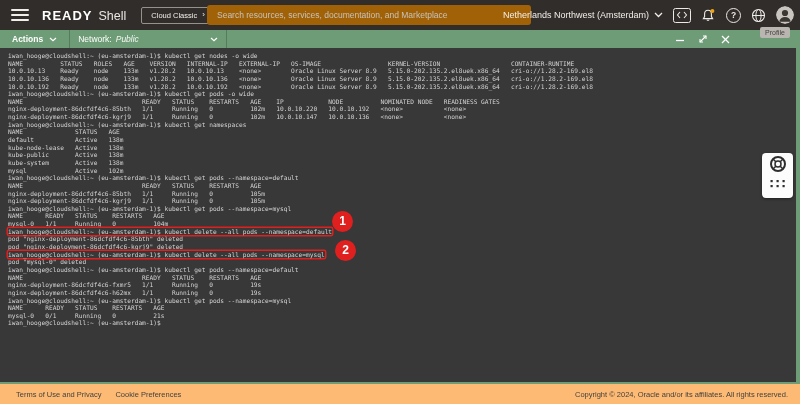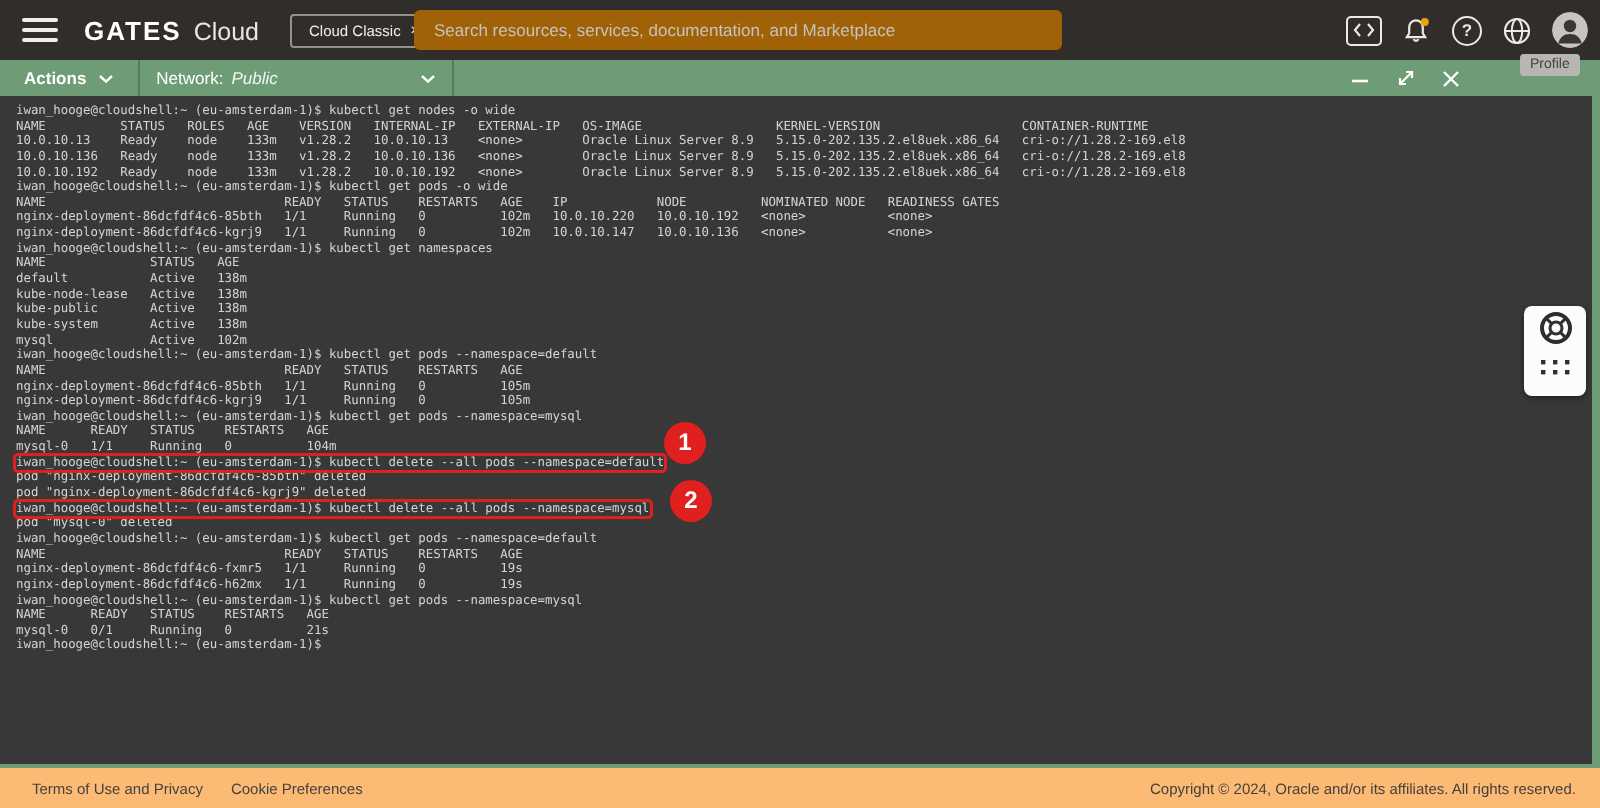--- a/index.html
+++ b/index.html
@@ -95,29 +95,35 @@
 </head>
 <body>
 
 <div class="topbar">
   <div class="hamburger">
     <div></div>
       <div></div>
       <div></div>
   </div>
   <div class="logo">
-    <span class="primary">GATES</span>
-    <span class="secondary">Cloud</span>
+    <span class="primary">READY</span>
+    <span class="secondary">Shell</span>
   </div>
   <div class="classic-btn">
     <span>Cloud Classic</span>
     <span class="chev">›</span>
   </div>
   <input class="searchbox" type="text" placeholder="Search resources, services, documentation, and Marketplace" style="">
   <div class="topbar-right">
+    <div class="region">
+      <span>Netherlands Northwest (Amsterdam)</span>
+      <svg width="9" height="6" viewBox="0 0 9 6">
+        <polyline points="1,1 4.5,4.5 8,1" fill="none" stroke="#f1eeea" stroke-width="1.3"></polyline>
+      </svg>
+    </div>
     <div class="tb-icon devtools">
       <svg width="12" height="8" viewBox="0 0 12 8">
         <polyline points="4,1 1.5,4 4,7" fill="none" stroke="#eceae6" stroke-width="1.1"></polyline>
         <polyline points="8,1 10.5,4 8,7" fill="none" stroke="#eceae6" stroke-width="1.1"></polyline>
       </svg>
     </div>
     <div class="tb-icon">
       <svg width="15" height="15" viewBox="0 0 15 15">
         <path d="M7 2.2 C4.6 2.2 3.6 4.1 3.6 6 L3.6 8.6 L2.4 10.6 L11.6 10.6 L10.4 8.6 L10.4 6 C10.4 4.1 9.4 2.2 7 2.2 Z" fill="none" stroke="#eceae6" stroke-width="1.1"></path>
         <path d="M5.8 11.6 a1.3 1.3 0 0 0 2.4 0" fill="none" stroke="#eceae6" stroke-width="1.1"></path>

